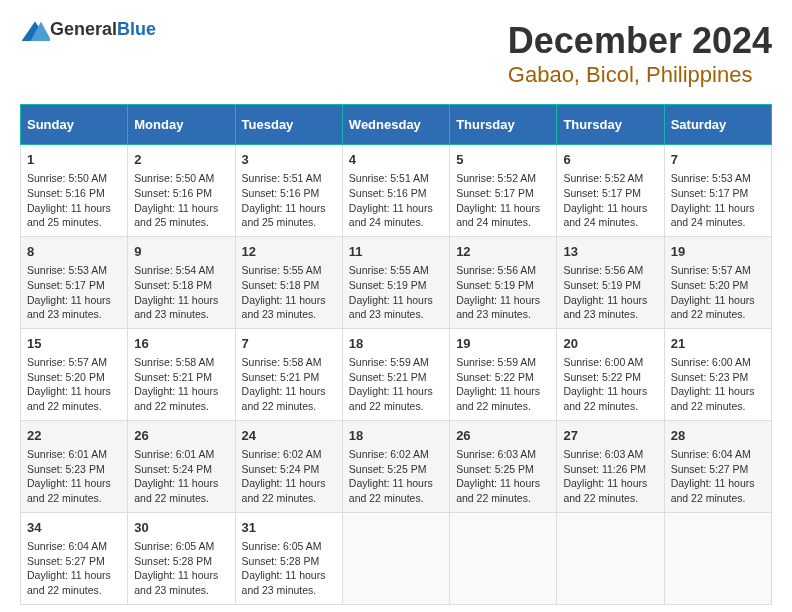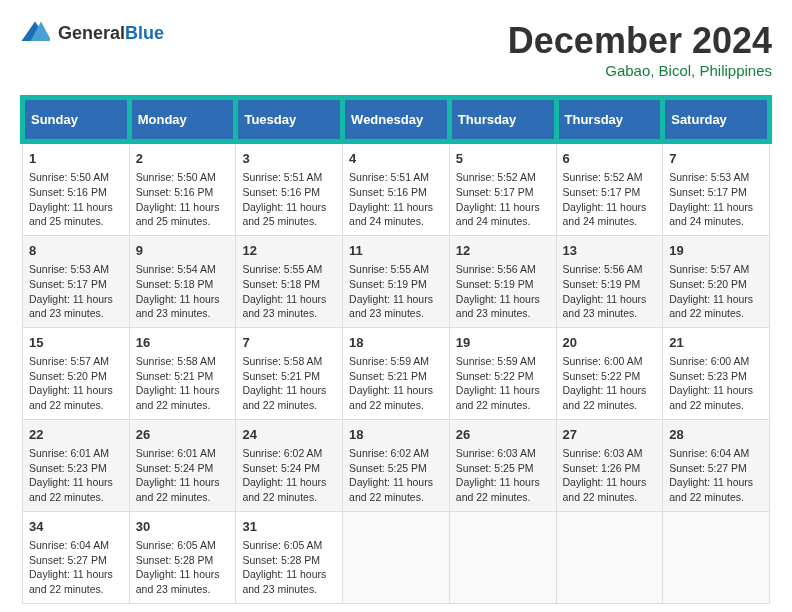--- a/index.html
+++ b/index.html
@@ -11,54 +11,53 @@
       padding: 20px;
     }
     .header-area {
       display: flex;
       justify-content: space-between;
       align-items: flex-start;
       margin-bottom: 16px;
     }
     .logo {
       display: flex;
-      align-items: flex-end;
-      gap: 8px;
+      align-items: flex-start;
+      gap: 0;
     }
     .logo-icon {
       width: 30px;
       height: 24px;
     }
     .title-area {
-      text-align: right;
     }
     .main-title {
       font-size: 36px;
       font-weight: bold;
       color: #333;
     }
     .subtitle {
-      font-size: 15px;
-      color: #15803d;
+      font-size: 22px;
+      color: #a16207;
     }
     table {
       width: 100%;
       border-collapse: collapse;
       font-size: 11px;
     }
     thead tr {
       background-color: #2e6db4;
       color: #fff;
     }
     thead th {
       padding: 12px 6px;
       font-size: 13px;
       font-weight: bold;
       text-align: left;
-      border: 5px solid #14b8a6;
+      border: 1px solid #14b8a6;
     }
     tbody tr {
       border-bottom: 1px solid #ddd;
     }
     tbody tr:nth-child(odd) {
       background-color: #fff;
     }
     tbody tr:nth-child(even) {
       background-color: #f5f5f5;
     }
@@ -140,21 +139,21 @@
         <td><span class="day-num">19</span><span>Sunrise: 5:59 AM</span><br><span>Sunset: 5:22 PM</span><br><span>Daylight: 11 hours<br>and 22 minutes.</span></td>
         <td><span class="day-num">20</span><span>Sunrise: 6:00 AM</span><br><span>Sunset: 5:22 PM</span><br><span>Daylight: 11 hours<br>and 22 minutes.</span></td>
         <td><span class="day-num">21</span><span>Sunrise: 6:00 AM</span><br><span>Sunset: 5:23 PM</span><br><span>Daylight: 11 hours<br>and 22 minutes.</span></td>
       </tr>
       <tr>
         <td><span class="day-num">22</span><span>Sunrise: 6:01 AM</span><br><span>Sunset: 5:23 PM</span><br><span>Daylight: 11 hours<br>and 22 minutes.</span></td>
         <td><span class="day-num">26</span><span>Sunrise: 6:01 AM</span><br><span>Sunset: 5:24 PM</span><br><span>Daylight: 11 hours<br>and 22 minutes.</span></td>
         <td><span class="day-num">24</span><span>Sunrise: 6:02 AM</span><br><span>Sunset: 5:24 PM</span><br><span>Daylight: 11 hours<br>and 22 minutes.</span></td>
         <td><span class="day-num">18</span><span>Sunrise: 6:02 AM</span><br><span>Sunset: 5:25 PM</span><br><span>Daylight: 11 hours<br>and 22 minutes.</span></td>
         <td><span class="day-num">26</span><span>Sunrise: 6:03 AM</span><br><span>Sunset: 5:25 PM</span><br><span>Daylight: 11 hours<br>and 22 minutes.</span></td>
-        <td><span class="day-num">27</span><span>Sunrise: 6:03 AM</span><br><span>Sunset: 1:26 PM</span><br><span>Daylight: 11 hours<br>and 22 minutes.</span></td>
+        <td><span class="day-num">27</span><span>Sunrise: 6:03 AM</span><br><span>Sunset: 11:26 PM</span><br><span>Daylight: 11 hours<br>and 22 minutes.</span></td>
         <td><span class="day-num">28</span><span>Sunrise: 6:04 AM</span><br><span>Sunset: 5:27 PM</span><br><span>Daylight: 11 hours<br>and 22 minutes.</span></td>
       </tr>
       <tr>
         <td><span class="day-num">34</span><span>Sunrise: 6:04 AM</span><br><span>Sunset: 5:27 PM</span><br><span>Daylight: 11 hours<br>and 22 minutes.</span></td>
         <td><span class="day-num">30</span><span>Sunrise: 6:05 AM</span><br><span>Sunset: 5:28 PM</span><br><span>Daylight: 11 hours<br>and 23 minutes.</span></td>
         <td><span class="day-num">31</span><span>Sunrise: 6:05 AM</span><br><span>Sunset: 5:28 PM</span><br><span>Daylight: 11 hours<br>and 23 minutes.</span></td>
         <td class="empty-cell"></td>
         <td class="empty-cell"></td>
         <td class="empty-cell"></td>
         <td class="empty-cell"></td>

